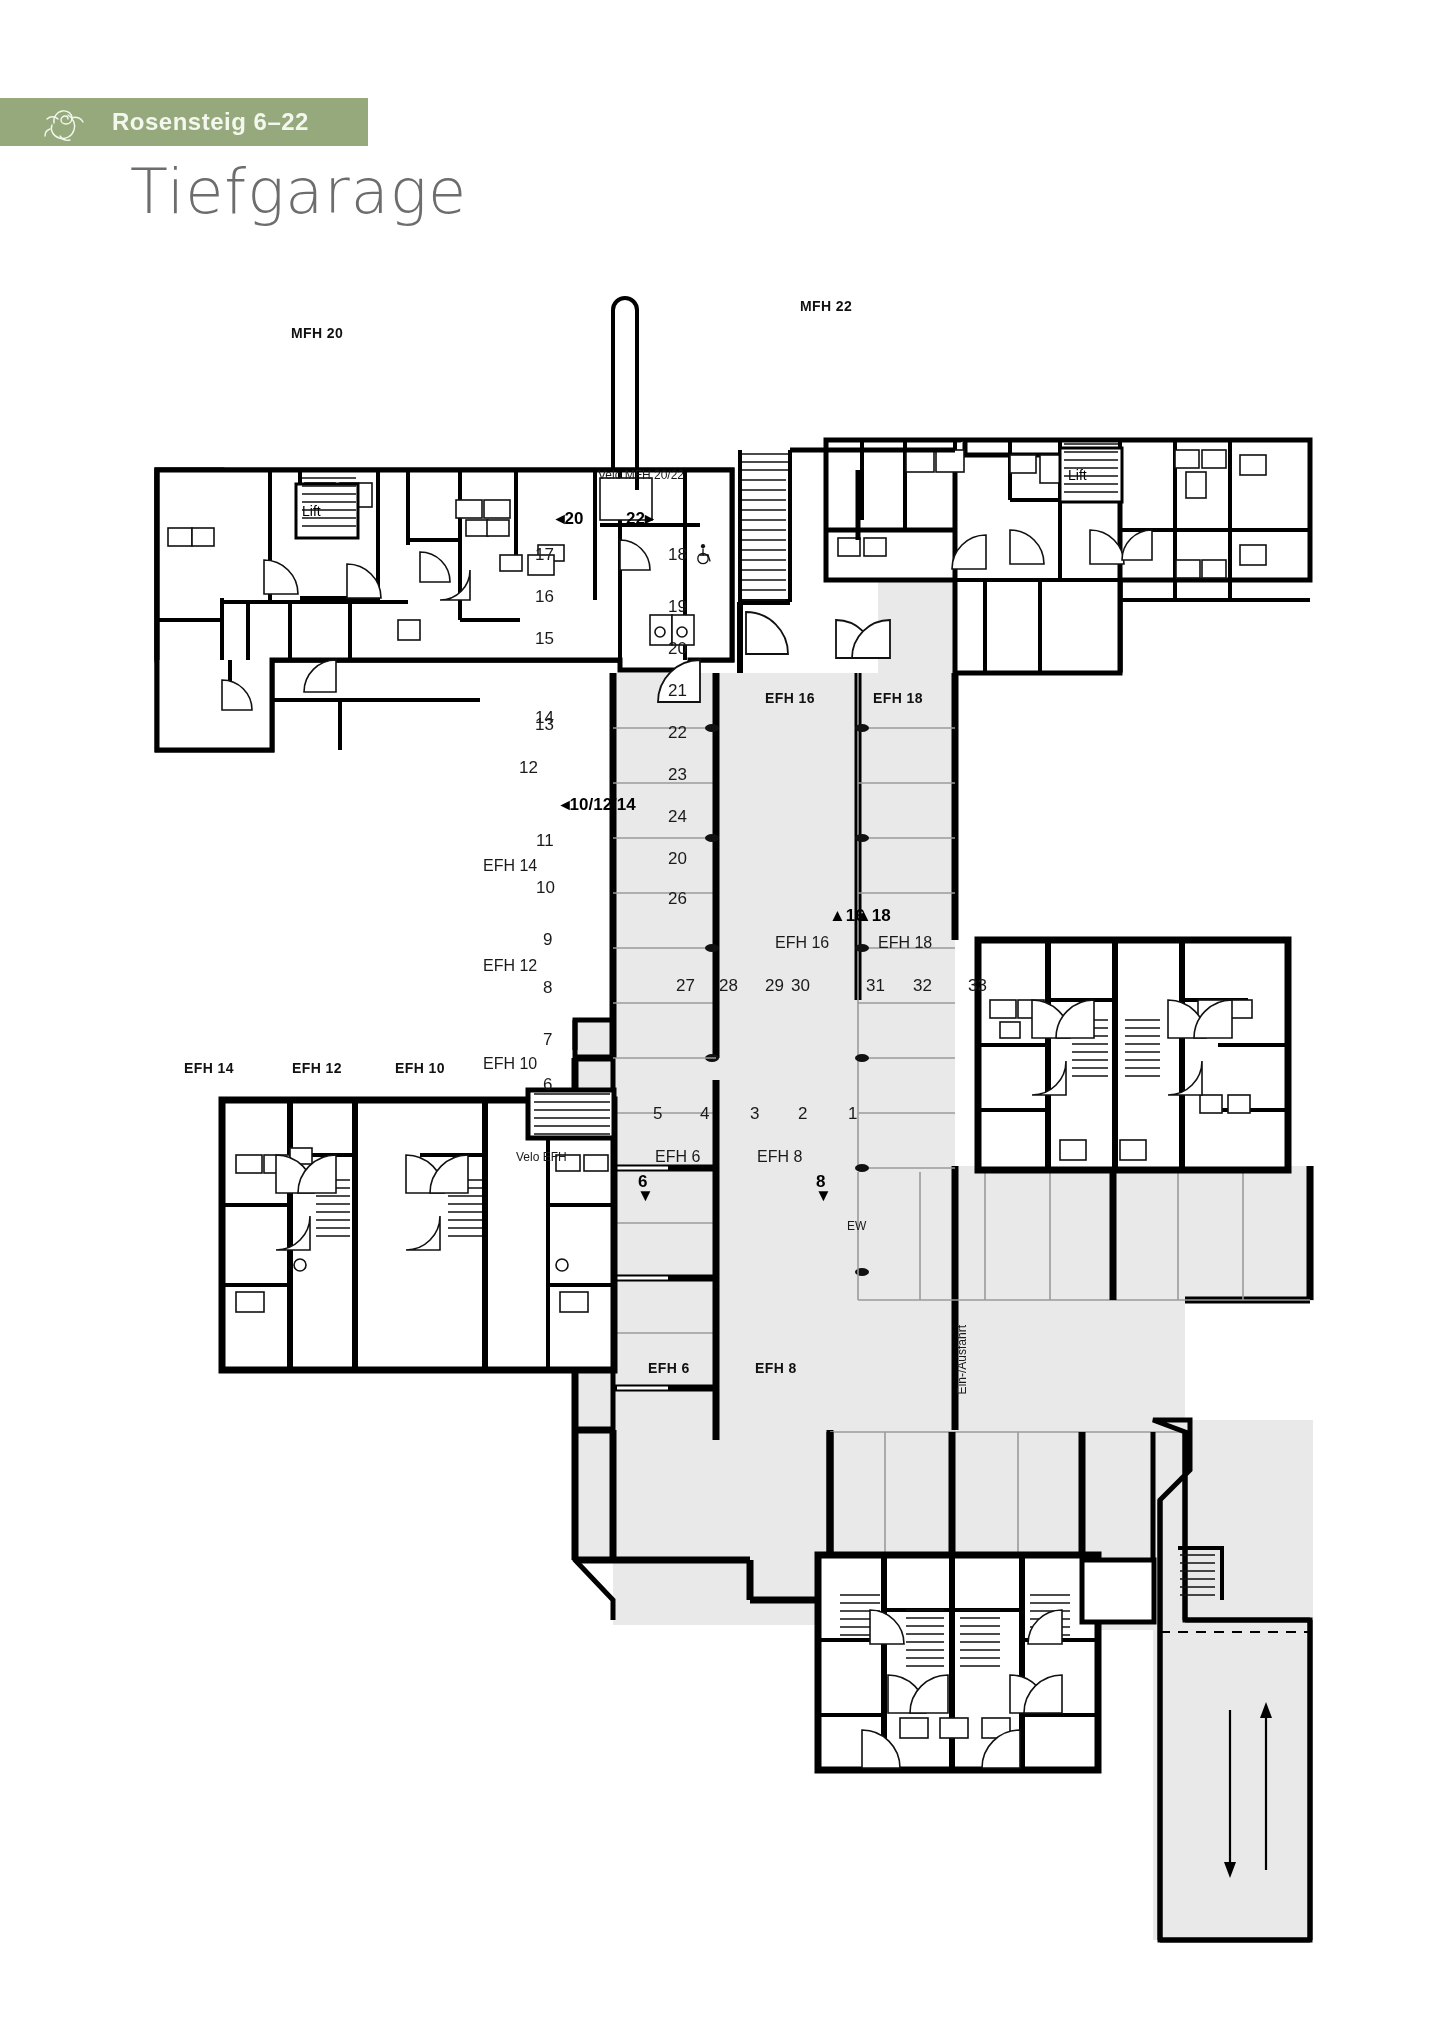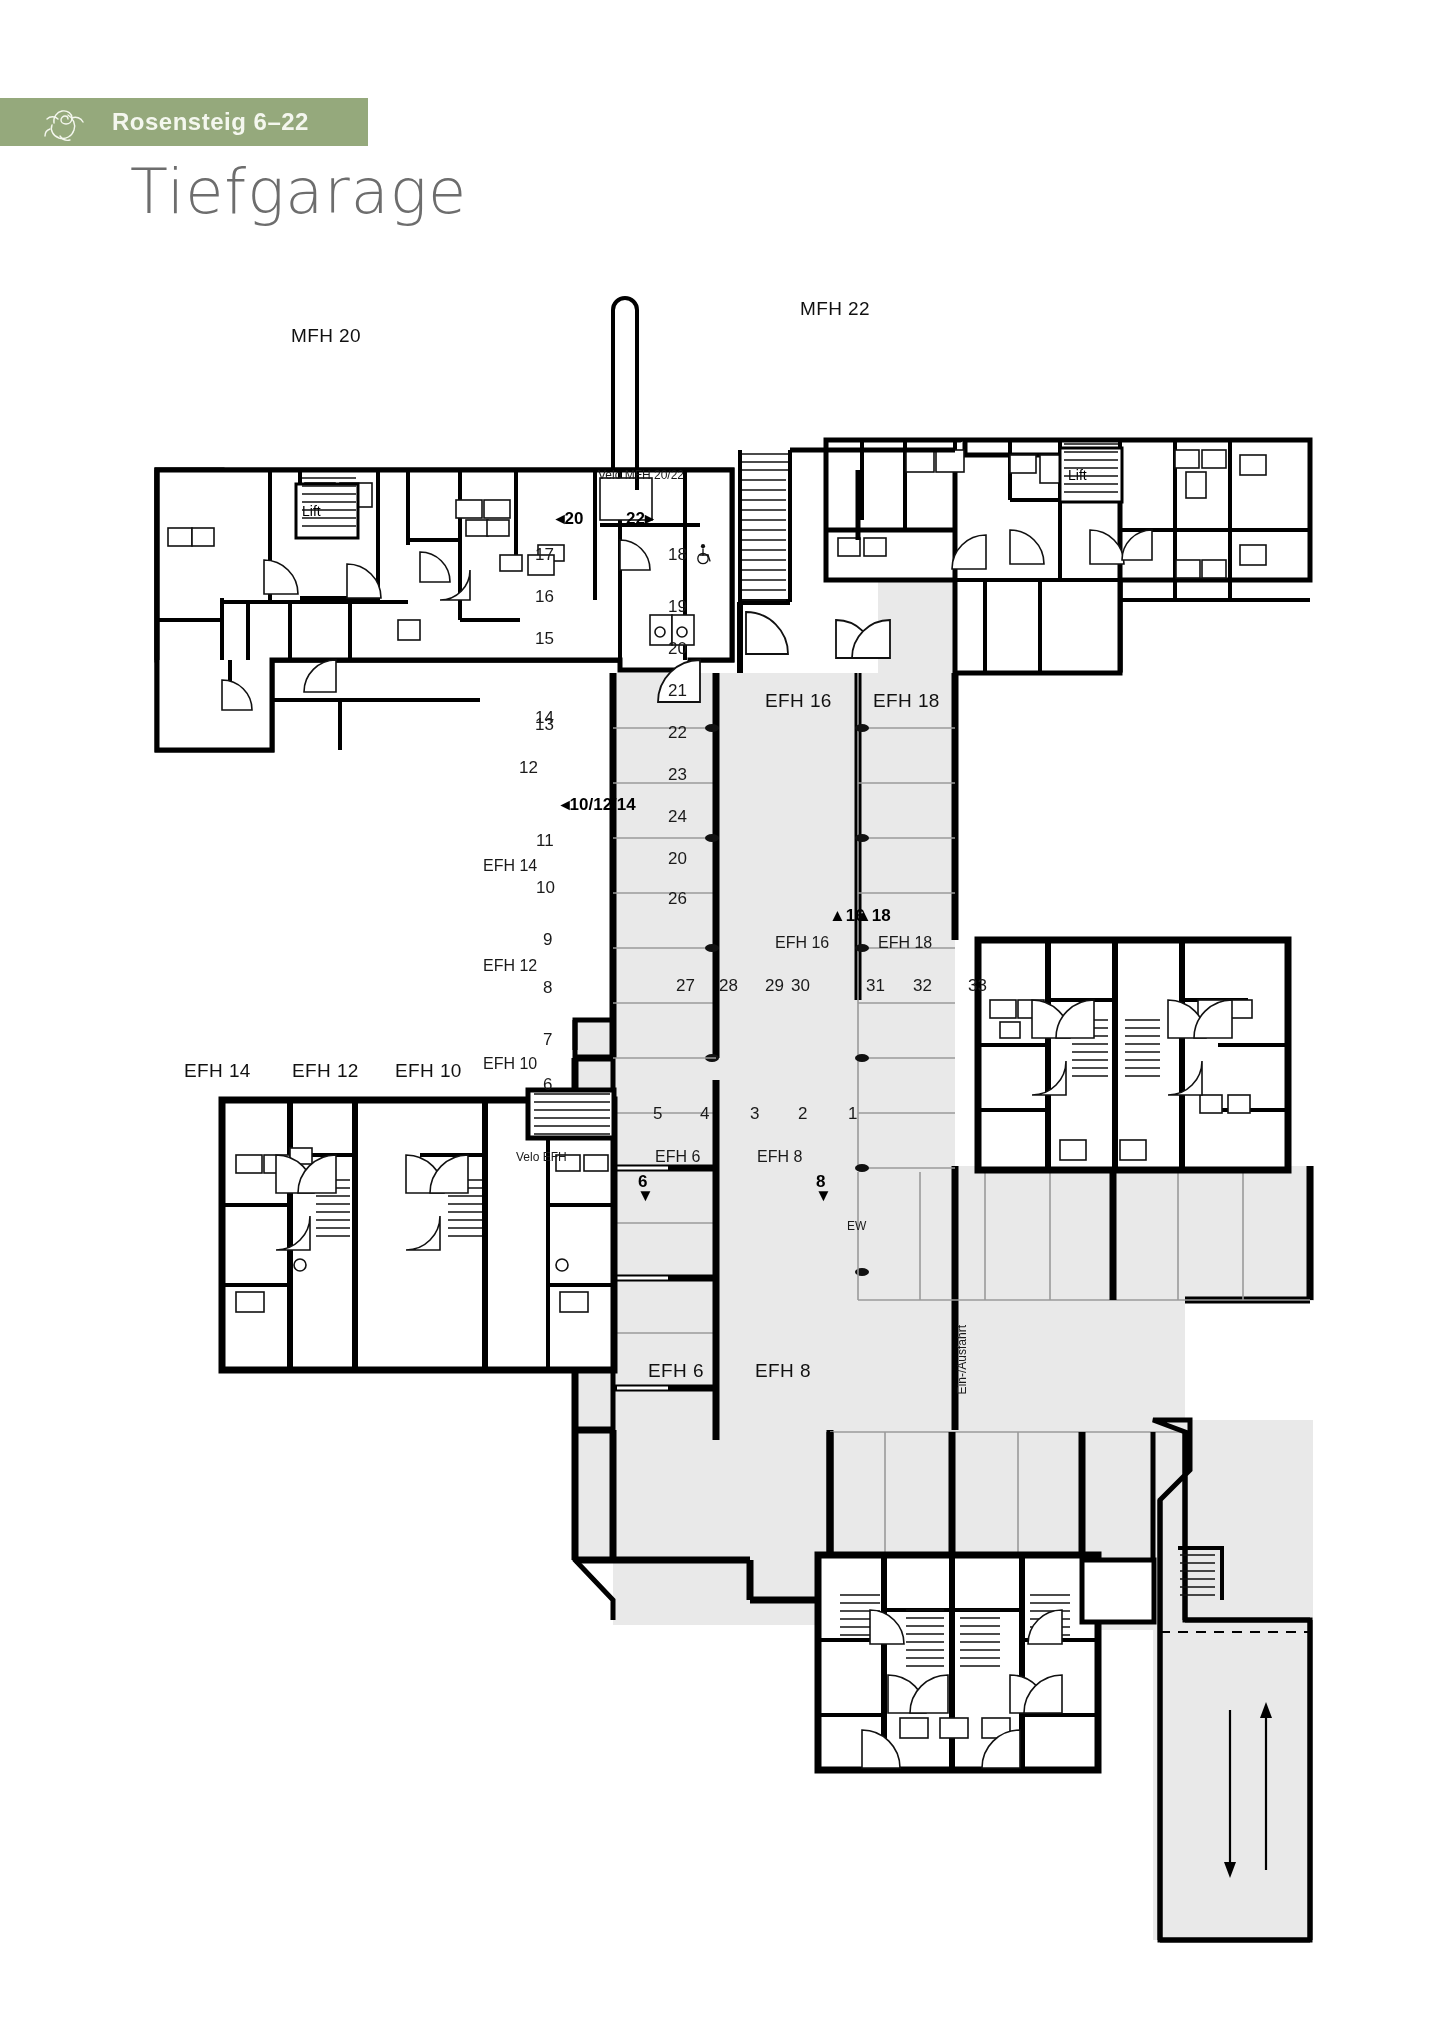--- a/index.html
+++ b/index.html
@@ -31,21 +31,21 @@
   }
 
   
   #plan { position:absolute; left:0; top:0; width:1440px; height:2042px; }
 
   
   .lbl {
     position:absolute; font-family:"Liberation Sans", sans-serif;
     color:#111; white-space:nowrap;
   }
-  .bld-title { font-size:19px; font-weight:400; letter-spacing:.4px; }
+  .bld-title { font-size:14px; font-weight:700; letter-spacing:.4px; }
   .slotnum { font-size:17px; color:#1a1a1a; }
   .efh-tag { font-size:16px; color:#1a1a1a; }
   .area-tag { font-size:12px; color:#1a1a1a; }
   .dirmark { font-size:17px; font-weight:700; color:#000; }
   .vert { writing-mode:vertical-rl; transform:rotate(180deg); }
 </style>
 </head>
 <body>
 
 <div id="header-banner">

